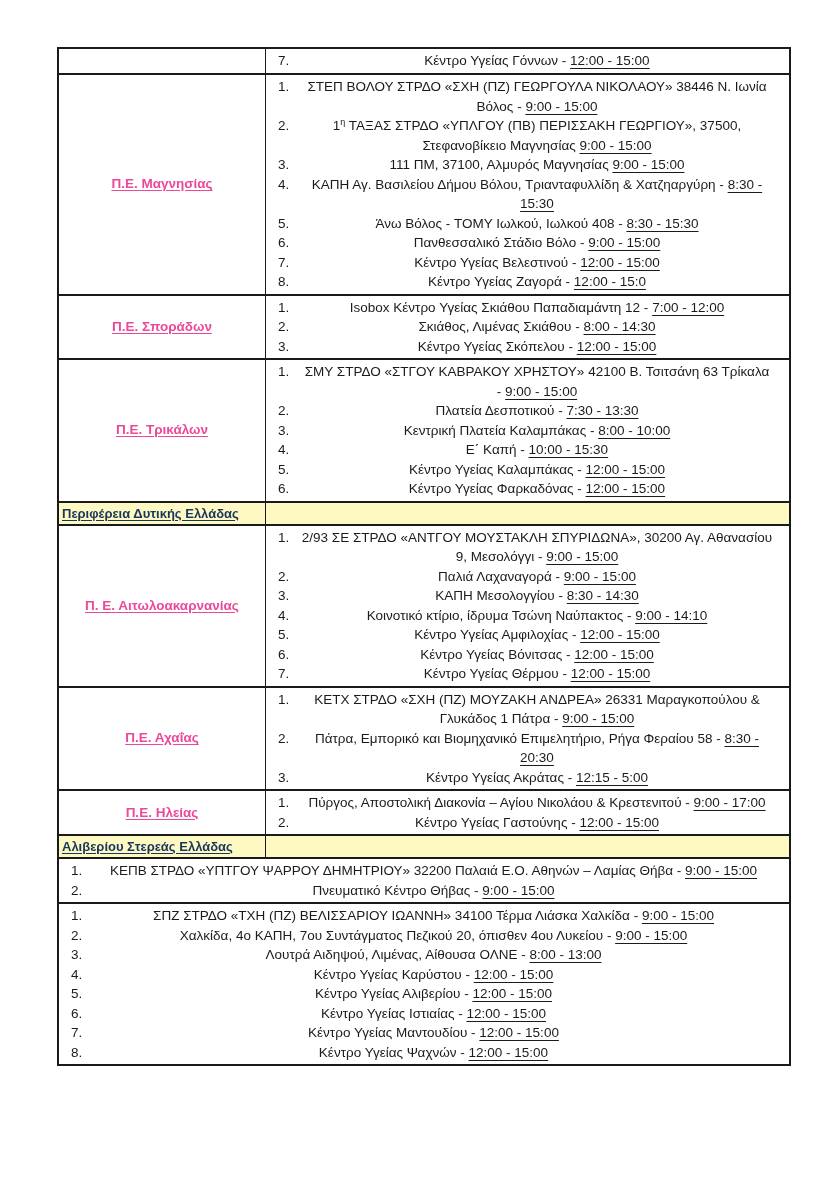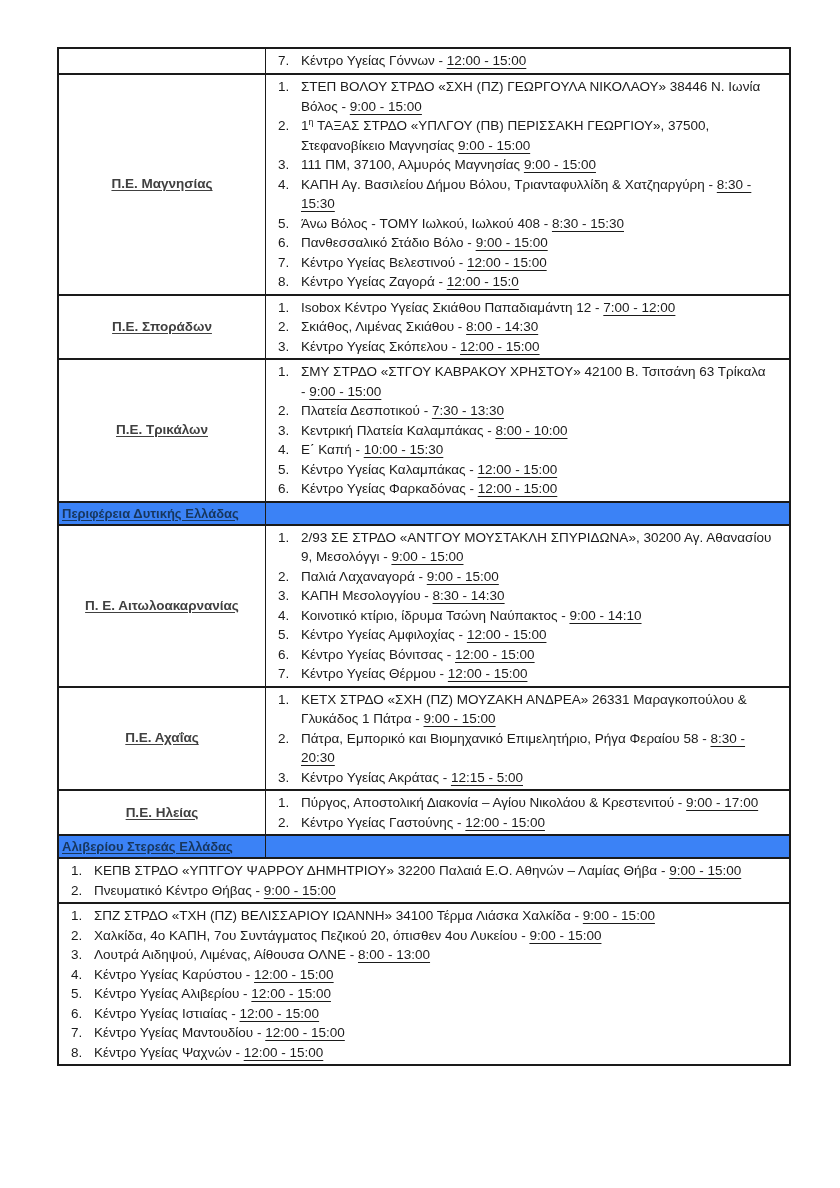--- a/index.html
+++ b/index.html
@@ -26,29 +26,29 @@
     border-right:1.5px solid #1a1a1a;
     display:flex;align-items:center;justify-content:center;
     padding:2px 4px;
   }
   .cell.right{
     flex:1 1 auto;
     padding:2px 6px 2px 0;
     min-height:24px;
   }
   .region-label{
-    color:#404040;
+    color:#ec4899;
     font-weight:700;
     font-size:13.5px;
     text-decoration:underline;
     text-underline-offset:2px;
     text-align:center;
     line-height:18px;
   }
-  .row.section{background:#3b82f6;}
+  .row.section{background:#fef9c3;}
   .row.section .cell.left{
     justify-content:flex-start;
     padding:2px 3px;
   }
   .row.section .cell.right{min-height:18px;}
   .section-title{
     color:#17365d;
     font-weight:700;
     font-size:13px;
     line-height:17px;
@@ -63,20 +63,21 @@
     color:#1b1b1b;
   }
   .item .num{
     flex:0 0 35px;
     padding-left:12px;
     box-sizing:border-box;
   }
   .item .text{
     flex:1 1 auto;
     padding-right:10px;
+    text-align:center;
   }
   .item .text .u{
     text-decoration:underline;
     text-underline-offset:2.5px;
   }
   sup{font-size:9px;line-height:0;}
 </style>
 </head>
 <body>
 

